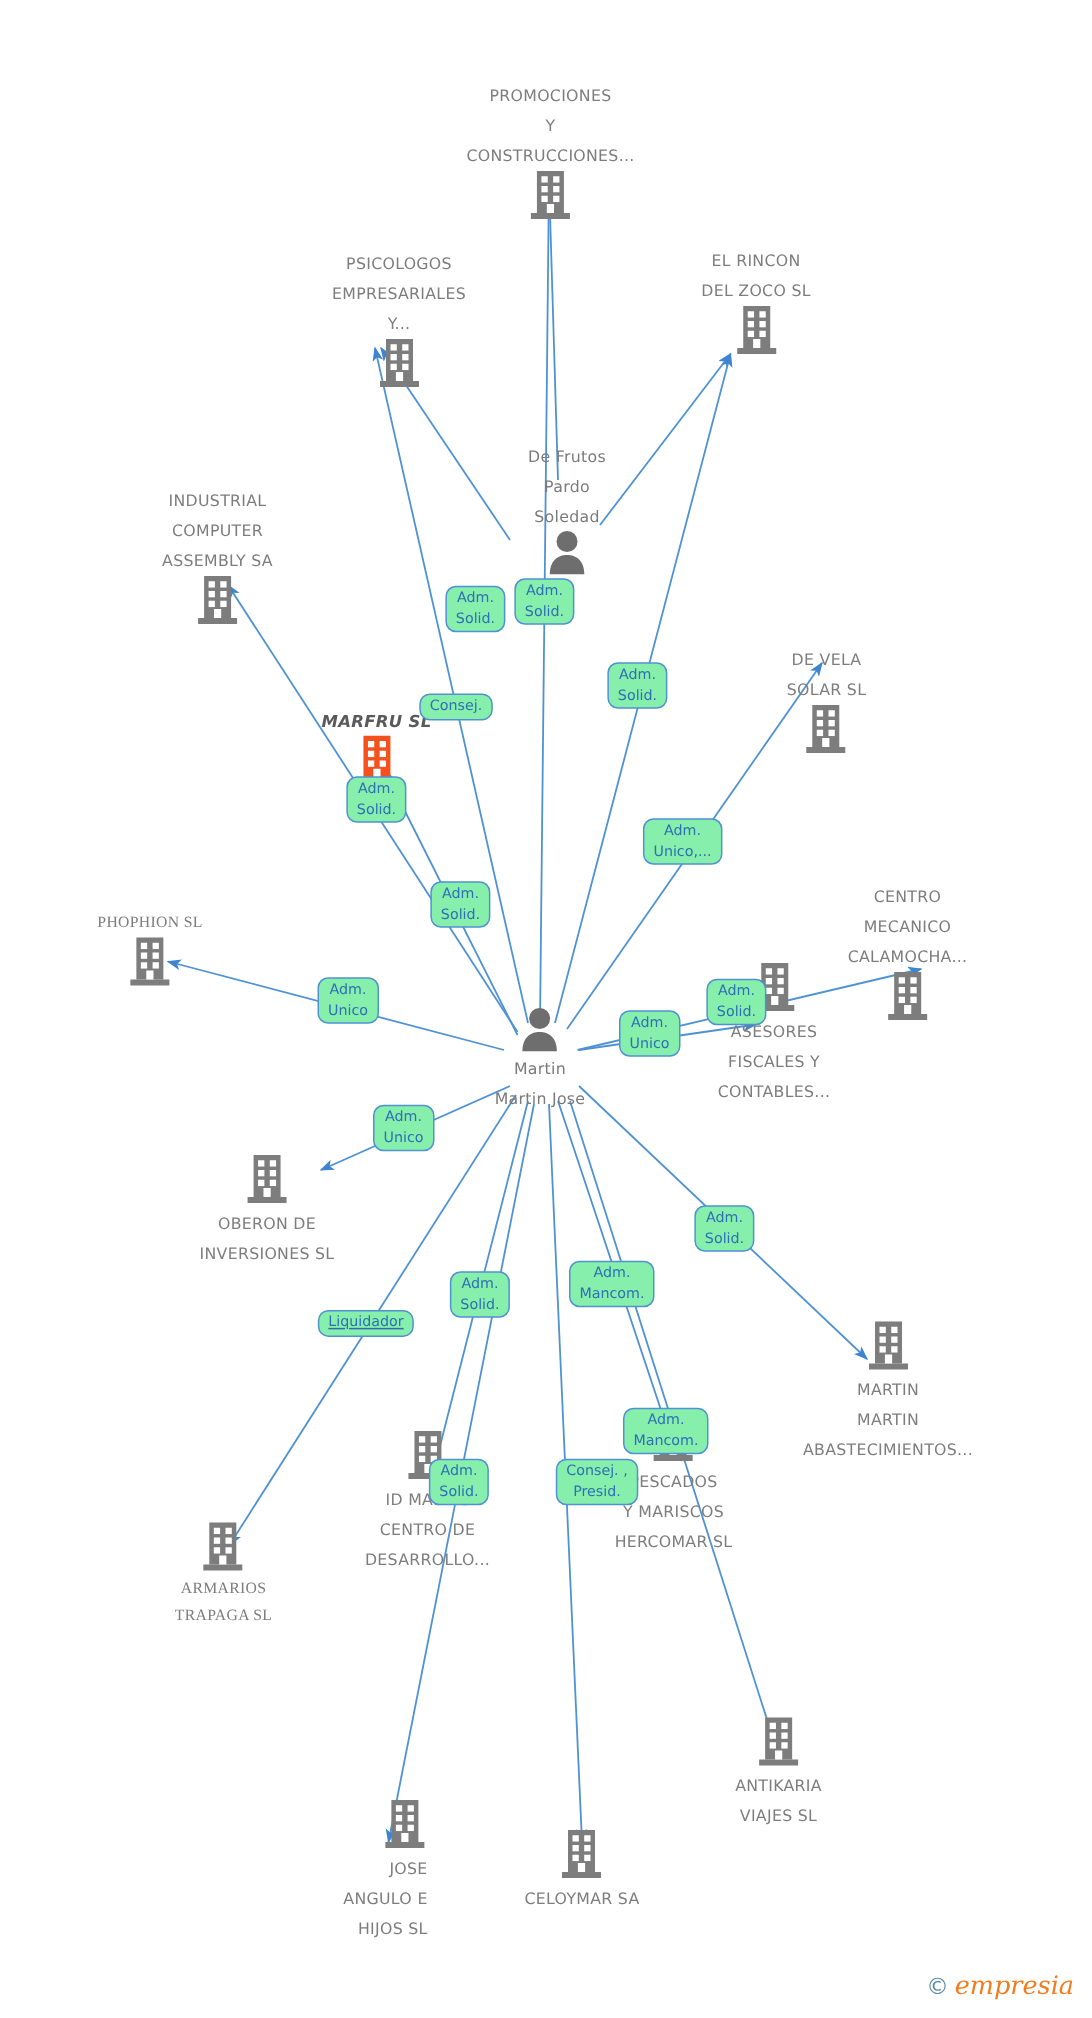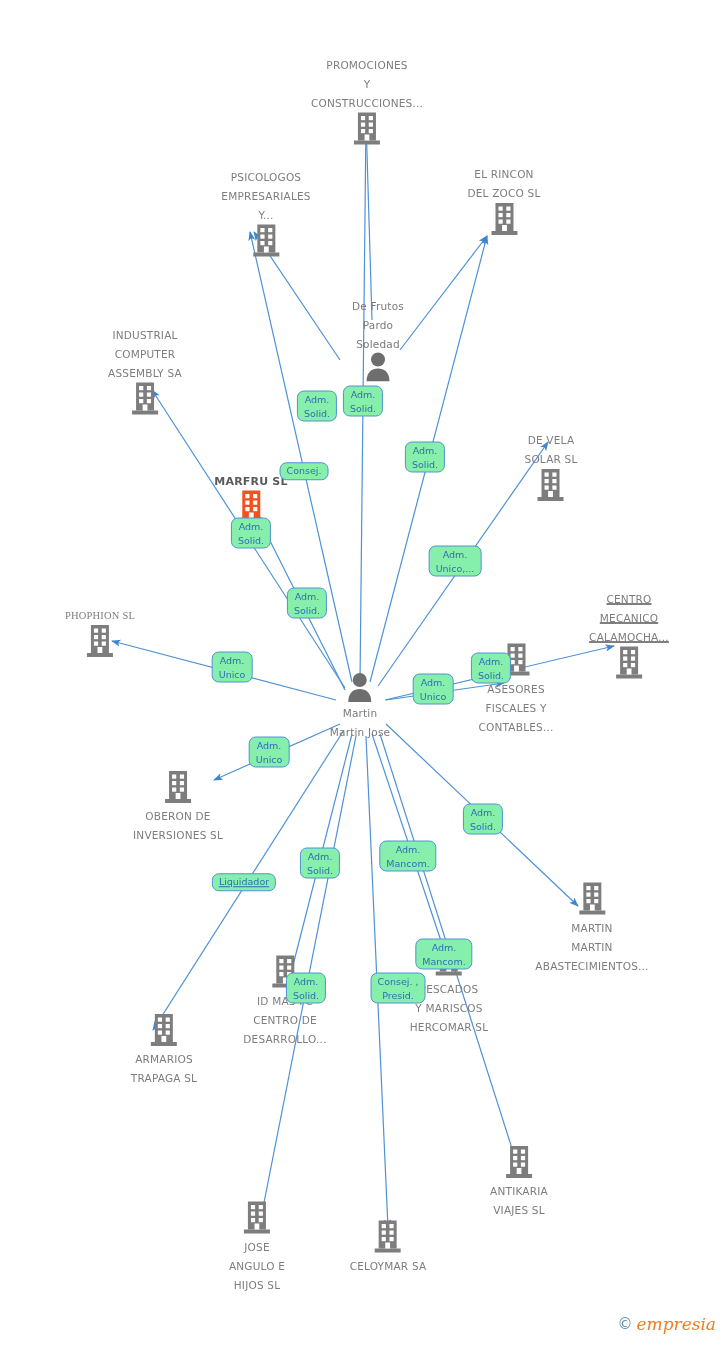--- a/index.html
+++ b/index.html
@@ -126,21 +126,21 @@
             <rect x="6" y="2" width="18" height="28" fill="#7d7d7d"></rect>
             <rect x="2" y="30" width="26" height="4" fill="#7d7d7d"></rect>
             <rect x="9" y="5.5" width="4.2" height="4.2" fill="#fff"></rect>
             <rect x="16.8" y="5.5" width="4.2" height="4.2" fill="#fff"></rect>
             <rect x="9" y="12" width="4.2" height="4.2" fill="#fff"></rect>
             <rect x="16.8" y="12" width="4.2" height="4.2" fill="#fff"></rect>
             <rect x="9" y="18.5" width="4.2" height="4.2" fill="#fff"></rect>
             <rect x="16.8" y="18.5" width="4.2" height="4.2" fill="#fff"></rect>
             <rect x="12.6" y="24" width="4.8" height="6" fill="#fff"></rect>
           </svg></span></div>
-      <div class="node company highlight cap-above" style="left: 251px; top: 497px;"><span class="caption">MARFRU SL</span><span class="glyph"><svg width="30" height="36" viewBox="0 0 30 36" xmlns="http://www.w3.org/2000/svg" aria-hidden="true">
+      <div class="node company highlight cap-above" style="left: 251px; top: 497px; font-style: italic;"><span class="caption">MARFRU SL</span><span class="glyph"><svg width="30" height="36" viewBox="0 0 30 36" xmlns="http://www.w3.org/2000/svg" aria-hidden="true">
             <rect x="6" y="2" width="18" height="28" fill="#f4511e"></rect>
             <rect x="2" y="30" width="26" height="4" fill="#f4511e"></rect>
             <rect x="9" y="5.5" width="4.2" height="4.2" fill="#fff"></rect>
             <rect x="16.8" y="5.5" width="4.2" height="4.2" fill="#fff"></rect>
             <rect x="9" y="12" width="4.2" height="4.2" fill="#fff"></rect>
             <rect x="16.8" y="12" width="4.2" height="4.2" fill="#fff"></rect>
             <rect x="9" y="18.5" width="4.2" height="4.2" fill="#fff"></rect>
             <rect x="16.8" y="18.5" width="4.2" height="4.2" fill="#fff"></rect>
             <rect x="12.6" y="24" width="4.8" height="6" fill="#fff"></rect>
           </svg></span></div>
@@ -148,21 +148,21 @@
             <rect x="6" y="2" width="18" height="28" fill="#7d7d7d"></rect>
             <rect x="2" y="30" width="26" height="4" fill="#7d7d7d"></rect>
             <rect x="9" y="5.5" width="4.2" height="4.2" fill="#fff"></rect>
             <rect x="16.8" y="5.5" width="4.2" height="4.2" fill="#fff"></rect>
             <rect x="9" y="12" width="4.2" height="4.2" fill="#fff"></rect>
             <rect x="16.8" y="12" width="4.2" height="4.2" fill="#fff"></rect>
             <rect x="9" y="18.5" width="4.2" height="4.2" fill="#fff"></rect>
             <rect x="16.8" y="18.5" width="4.2" height="4.2" fill="#fff"></rect>
             <rect x="12.6" y="24" width="4.8" height="6" fill="#fff"></rect>
           </svg></span></div>
-      <div class="node company cap-above" style="left: 629px; top: 634px; text-decoration: underline;"><span class="caption">CENTRO
+      <div class="node company cap-above" style="left: 605px; top: 634px;"><span class="caption">CENTRO
 MECANICO
 CALAMOCHA...</span><span class="glyph"><svg width="30" height="36" viewBox="0 0 30 36" xmlns="http://www.w3.org/2000/svg" aria-hidden="true">
             <rect x="6" y="2" width="18" height="28" fill="#7d7d7d"></rect>
             <rect x="2" y="30" width="26" height="4" fill="#7d7d7d"></rect>
             <rect x="9" y="5.5" width="4.2" height="4.2" fill="#fff"></rect>
             <rect x="16.8" y="5.5" width="4.2" height="4.2" fill="#fff"></rect>
             <rect x="9" y="12" width="4.2" height="4.2" fill="#fff"></rect>
             <rect x="16.8" y="12" width="4.2" height="4.2" fill="#fff"></rect>
             <rect x="9" y="18.5" width="4.2" height="4.2" fill="#fff"></rect>
             <rect x="16.8" y="18.5" width="4.2" height="4.2" fill="#fff"></rect>
@@ -225,21 +225,21 @@
             <rect x="9" y="5.5" width="4.2" height="4.2" fill="#fff"></rect>
             <rect x="16.8" y="5.5" width="4.2" height="4.2" fill="#fff"></rect>
             <rect x="9" y="12" width="4.2" height="4.2" fill="#fff"></rect>
             <rect x="16.8" y="12" width="4.2" height="4.2" fill="#fff"></rect>
             <rect x="9" y="18.5" width="4.2" height="4.2" fill="#fff"></rect>
             <rect x="16.8" y="18.5" width="4.2" height="4.2" fill="#fff"></rect>
             <rect x="12.6" y="24" width="4.8" height="6" fill="#fff"></rect>
           </svg></span><span class="caption">ID MAS FC
 CENTRO DE
 DESARROLLO...</span></div>
-      <div class="node company cap-below" style="left: 164px; top: 1049px;"><span class="glyph"><svg width="30" height="36" viewBox="0 0 30 36" xmlns="http://www.w3.org/2000/svg" aria-hidden="true">
+      <div class="node company cap-below" style="left: 149px; top: 1049px; font-family: Liberation Serif, serif;"><span class="glyph"><svg width="30" height="36" viewBox="0 0 30 36" xmlns="http://www.w3.org/2000/svg" aria-hidden="true">
             <rect x="6" y="2" width="18" height="28" fill="#7d7d7d"></rect>
             <rect x="2" y="30" width="26" height="4" fill="#7d7d7d"></rect>
             <rect x="9" y="5.5" width="4.2" height="4.2" fill="#fff"></rect>
             <rect x="16.8" y="5.5" width="4.2" height="4.2" fill="#fff"></rect>
             <rect x="9" y="12" width="4.2" height="4.2" fill="#fff"></rect>
             <rect x="16.8" y="12" width="4.2" height="4.2" fill="#fff"></rect>
             <rect x="9" y="18.5" width="4.2" height="4.2" fill="#fff"></rect>
             <rect x="16.8" y="18.5" width="4.2" height="4.2" fill="#fff"></rect>
             <rect x="12.6" y="24" width="4.8" height="6" fill="#fff"></rect>
           </svg></span><span class="caption">ARMARIOS
@@ -249,21 +249,21 @@
             <rect x="2" y="30" width="26" height="4" fill="#7d7d7d"></rect>
             <rect x="9" y="5.5" width="4.2" height="4.2" fill="#fff"></rect>
             <rect x="16.8" y="5.5" width="4.2" height="4.2" fill="#fff"></rect>
             <rect x="9" y="12" width="4.2" height="4.2" fill="#fff"></rect>
             <rect x="16.8" y="12" width="4.2" height="4.2" fill="#fff"></rect>
             <rect x="9" y="18.5" width="4.2" height="4.2" fill="#fff"></rect>
             <rect x="16.8" y="18.5" width="4.2" height="4.2" fill="#fff"></rect>
             <rect x="12.6" y="24" width="4.8" height="6" fill="#fff"></rect>
           </svg></span><span class="caption">ANTIKARIA
 VIAJES  SL</span></div>
-      <div class="node company cap-below" style="left: 257px; top: 1246px;"><span class="glyph"><svg width="30" height="36" viewBox="0 0 30 36" xmlns="http://www.w3.org/2000/svg" aria-hidden="true">
+      <div class="node company cap-below" style="left: 257px; top: 1246px; text-align: right;"><span class="glyph"><svg width="30" height="36" viewBox="0 0 30 36" xmlns="http://www.w3.org/2000/svg" aria-hidden="true">
             <rect x="6" y="2" width="18" height="28" fill="#7d7d7d"></rect>
             <rect x="2" y="30" width="26" height="4" fill="#7d7d7d"></rect>
             <rect x="9" y="5.5" width="4.2" height="4.2" fill="#fff"></rect>
             <rect x="16.8" y="5.5" width="4.2" height="4.2" fill="#fff"></rect>
             <rect x="9" y="12" width="4.2" height="4.2" fill="#fff"></rect>
             <rect x="16.8" y="12" width="4.2" height="4.2" fill="#fff"></rect>
             <rect x="9" y="18.5" width="4.2" height="4.2" fill="#fff"></rect>
             <rect x="16.8" y="18.5" width="4.2" height="4.2" fill="#fff"></rect>
             <rect x="12.6" y="24" width="4.8" height="6" fill="#fff"></rect>
           </svg></span><span class="caption">JOSE

